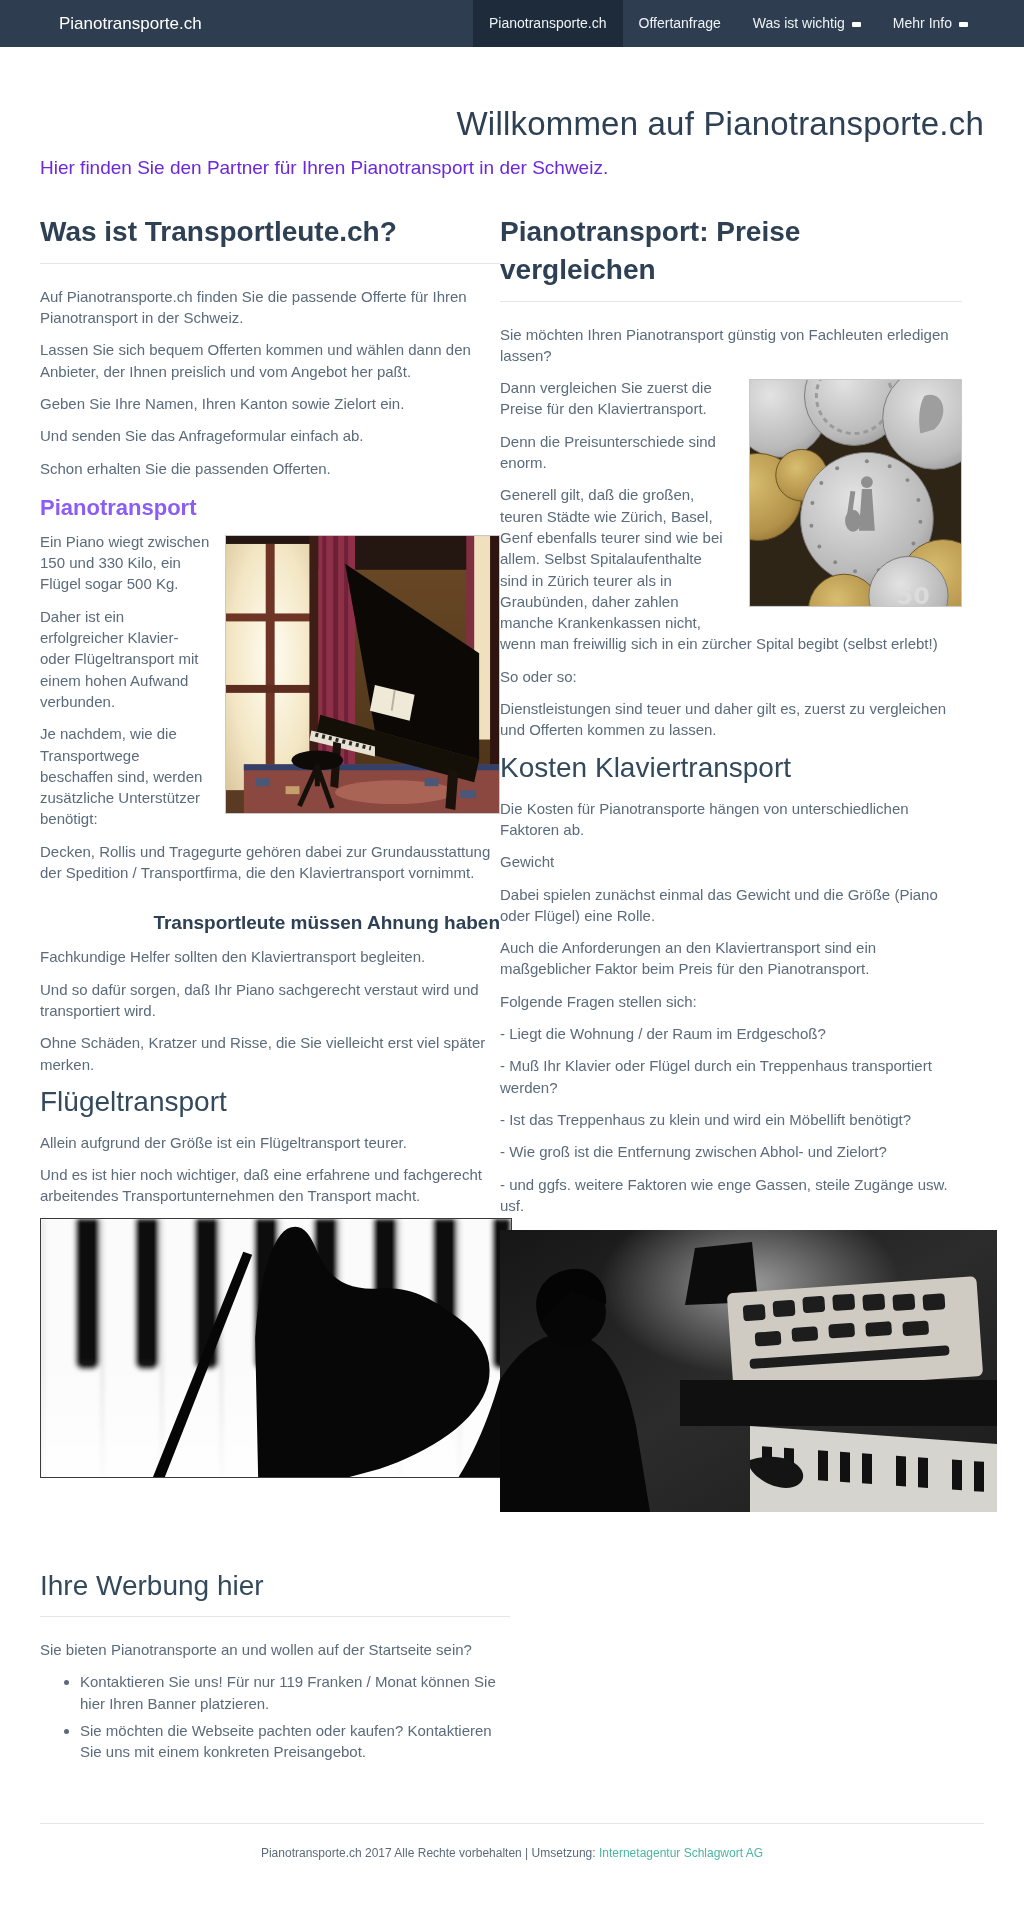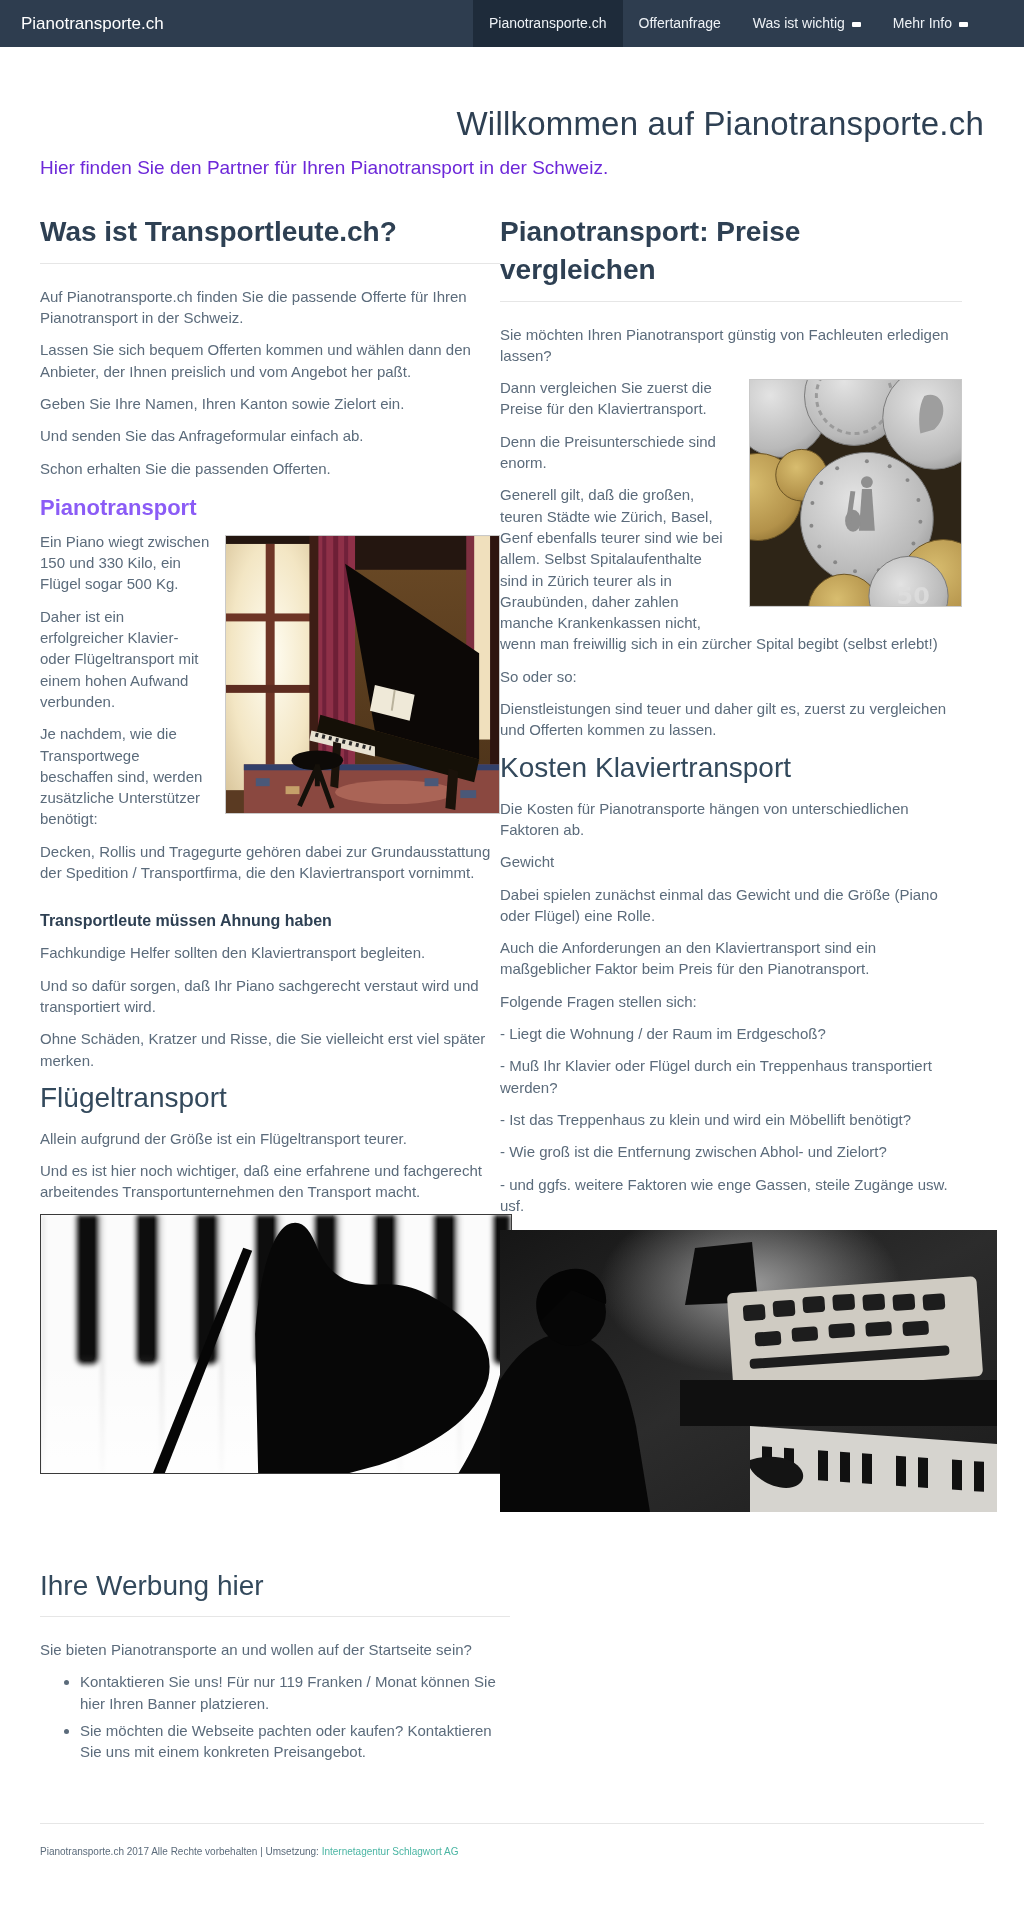--- a/index.html
+++ b/index.html
@@ -3,55 +3,55 @@
 <meta charset="utf-8">
 <style>
   * { box-sizing: border-box; }
   html,body { margin:0; padding:0; }
   body {
     width:1024px; min-height:1920px; background:#ffffff;
     font-family:"Liberation Sans", "DejaVu Sans", sans-serif;
     color:#5b6b7b; overflow-x:hidden;
   }
   
-  .navbar { height:47px; background:#2e3d4f; display:flex; align-items:center; padding-left:21px; }
+  .navbar { height:47px; background:#2e3d4f; display:flex; align-items:center; padding-left:59px; }
   .brand { color:#ffffff; font-size:17px; line-height:47px; text-decoration:none; cursor:pointer; }
   .nav { margin-left:auto; margin-right:40px; display:flex; align-items:stretch; }
   .nav-item { color:#eef2f6; font-size:14px; line-height:47px; padding:0 16px; cursor:pointer; white-space:nowrap; }
   .nav-item.active { background:#1e2b3a; }
   .caret-bar { display:inline-block; width:9px; height:5px; background:#ffffff; margin-left:7px; vertical-align:middle; border-radius:1px; }
   
   .container { padding:0 40px; }
   h1.hero-title { font-size:33px; font-weight:400; color:#2e4053; margin:58px 0 14px; letter-spacing:.2px;text-align:right; }
   p.hero-sub { font-size:19px; color:#6d28d9; margin:0 0 34px; }
   .row { display:flex; align-items:flex-start; }
   .col-left  { width:460px; flex:none; }
   .col-right { width:462px; flex:none; }
   .widget-title { font-size:28px; line-height:1.35; font-weight:700; color:#2e4053; margin:0 0 12px; }
   hr.rule { border:none; border-top:1px solid #e6e6e6; margin:0 0 22px; }
   hr.rule-footer { border:none; border-top:1px solid #e6e6e6; margin:60px 0 0; }
   p.body { font-size:15px; line-height:1.42; margin:0 0 11px; color:#5b6b7b; }
   h3.sub-head  { font-size:22px; font-weight:700; color:#8b5cf6; margin:16px 0 10px; }
-  h4.sub-head2 { font-size:16px; font-weight:700; color:#2e4053; margin:29px 0 12px; }
+  h4.sub-head2 { font-size:19px; font-weight:700; color:#2e4053; margin:29px 0 12px;text-align:right; }
   h2.section-title { font-size:28px; font-weight:400; color:#33495c; margin:0 0 14px; }
   .mt-lg { margin-top:48px; }
   .mt-md { margin-top:26px; }
   .photo { display:block; }
   .photo-border { border:1px solid #c9c9c9; }
   .float-right { float:right; }
   .clear { clear:both; }
   .piano-room { width:275px; height:279px; margin:4px 0 8px 14px; }
   .coins { width:213px; height:228px; margin:2px 0 8px 16px; }
   .keys-photo { width:472px; height:260px; margin-top:4px; border:1px solid #3a3a3a; }
   .player-photo { width:497px; height:282px; margin-top:14px; }
   
   .advert { margin-top:58px; width:470px; }
   .advert ul { margin:0 0 10px; padding-left:40px; }
   .advert li { font-size:15px; line-height:1.42; margin-bottom:6px; color:#5b6b7b; }
-  .footer-text { font-size:10px; color:#5b6b7b; padding:22px 0 20px; }
+  .footer-text { font-size:12px; color:#5b6b7b; padding:22px 0 20px;text-align:center; }
   .footer-link { color:#4ab5a3; text-decoration:none; cursor:pointer; }
 </style>
 </head>
 <body>
 
 <div class="navbar">
   <a class="brand">Pianotransporte.ch</a>
   <div class="nav">
     <div class="nav-item active">Pianotransporte.ch</div>
     <div class="nav-item">Offertanfrage</div>

